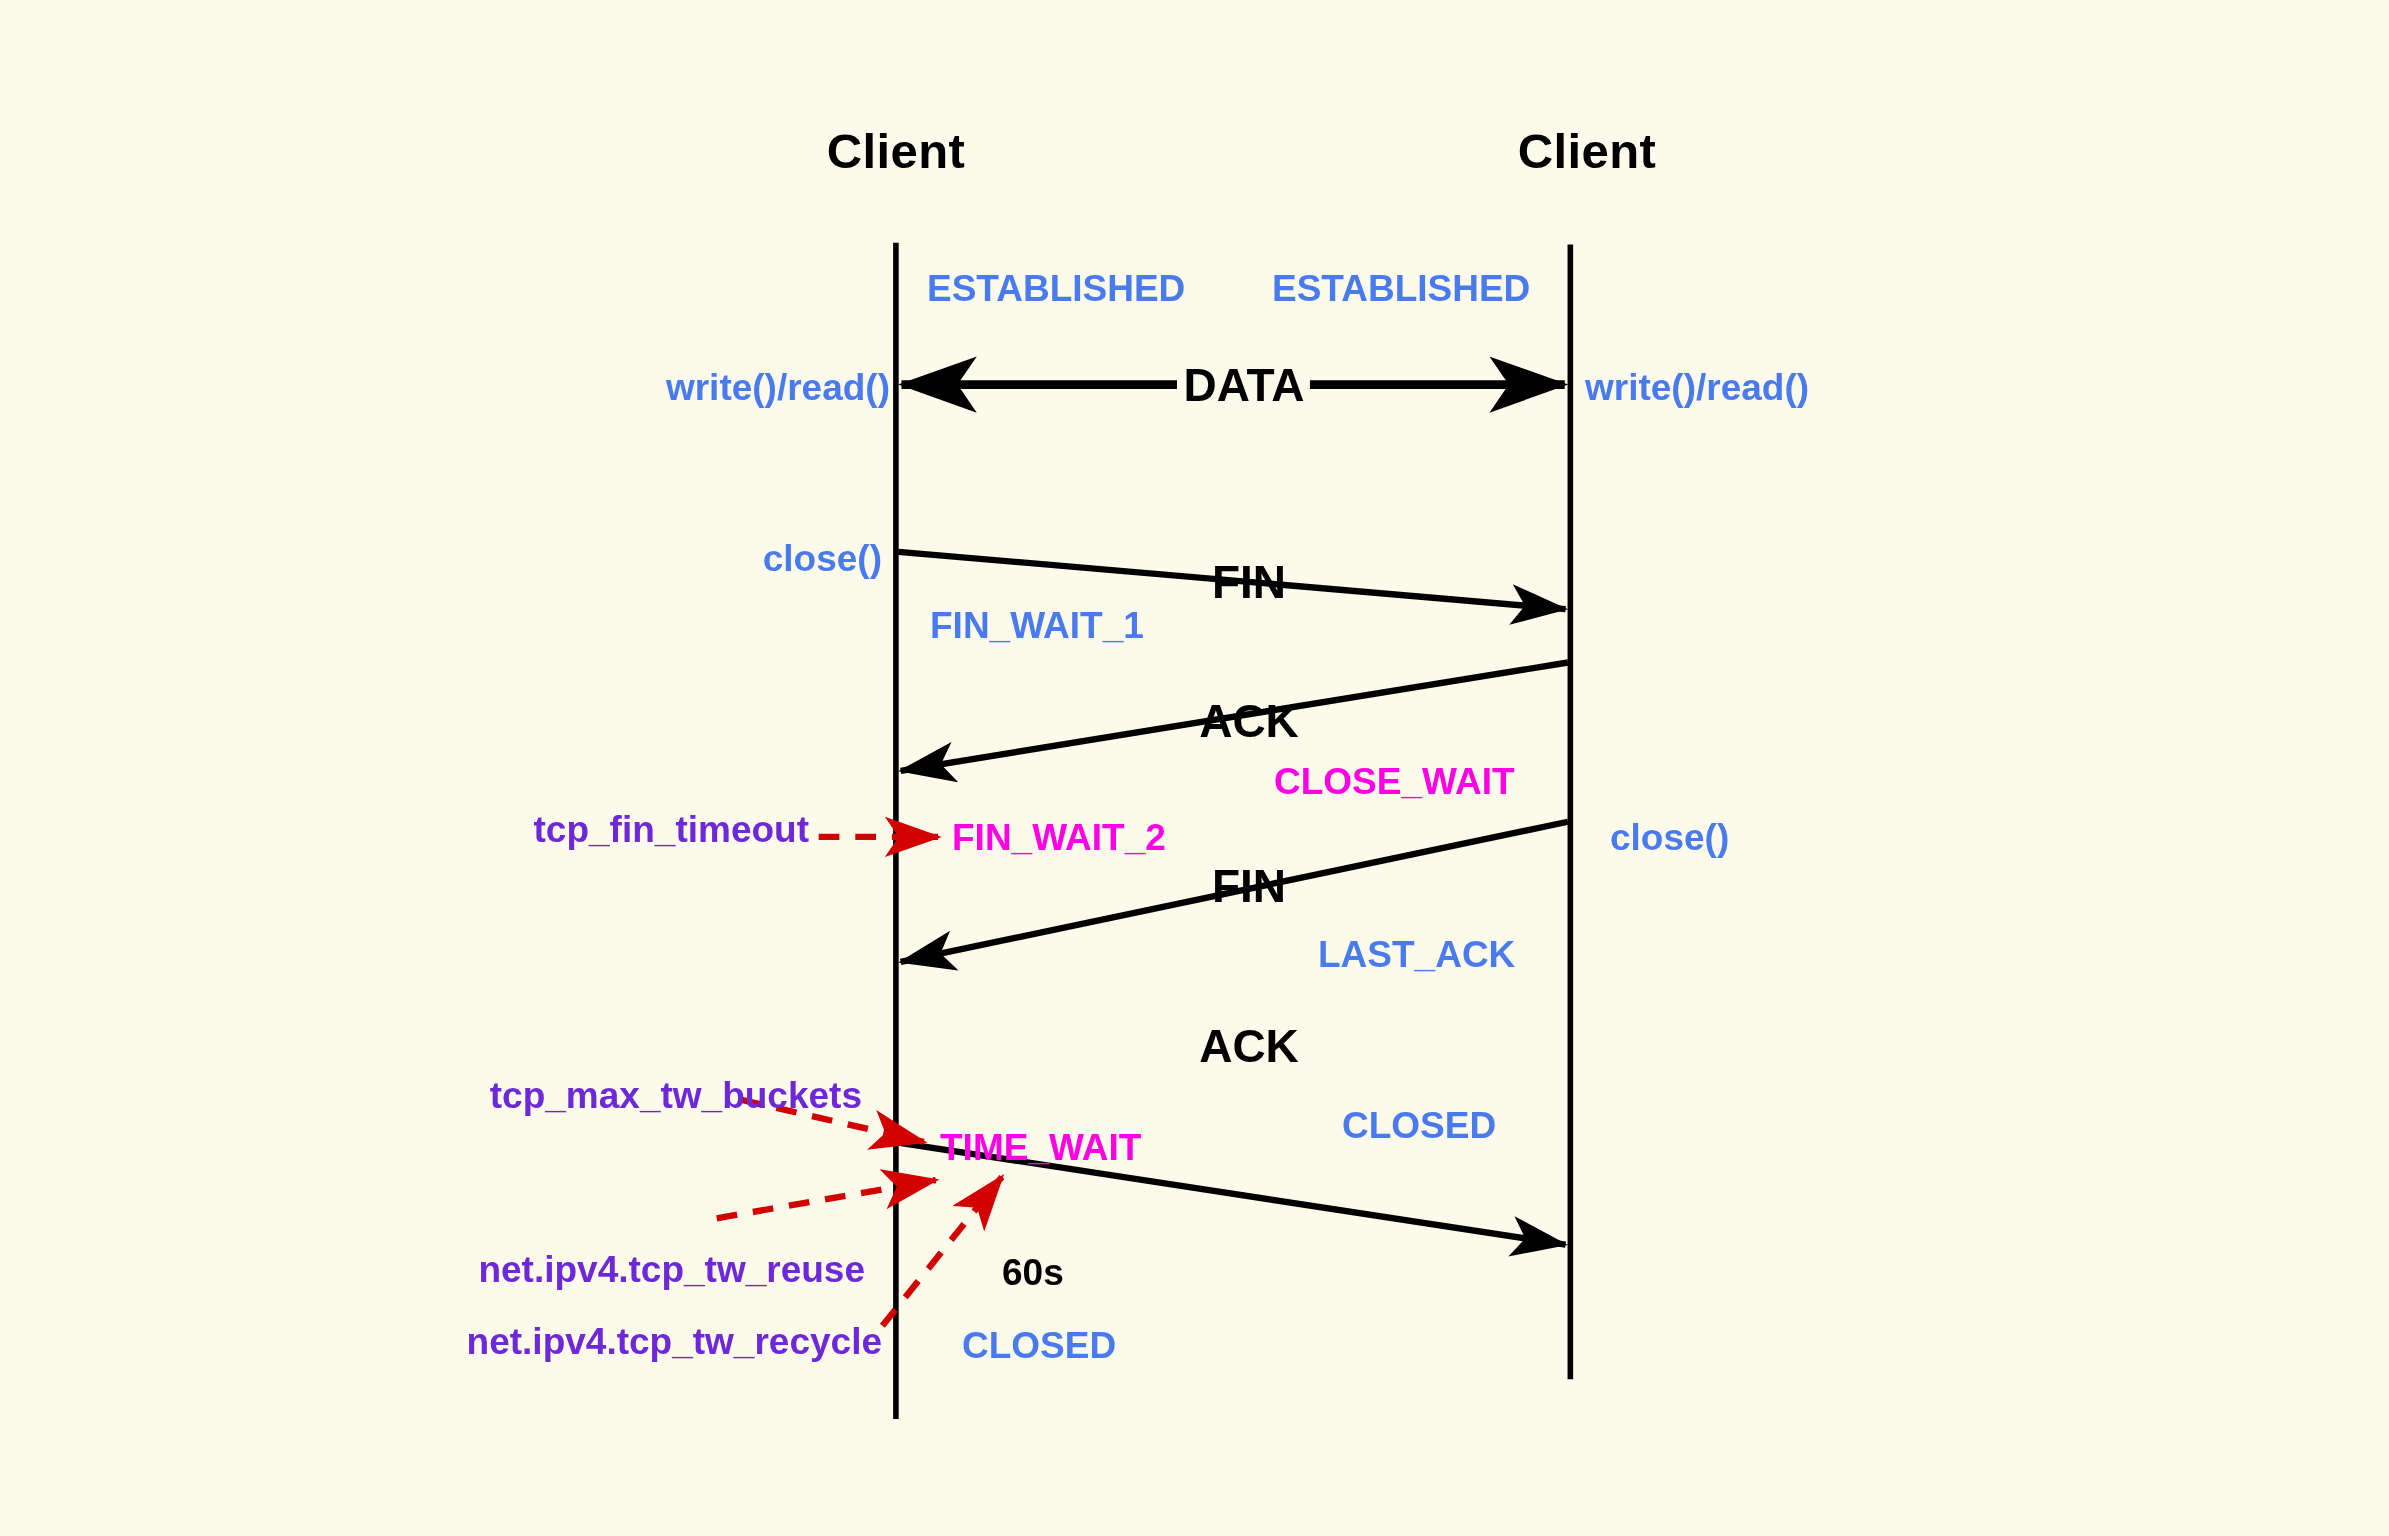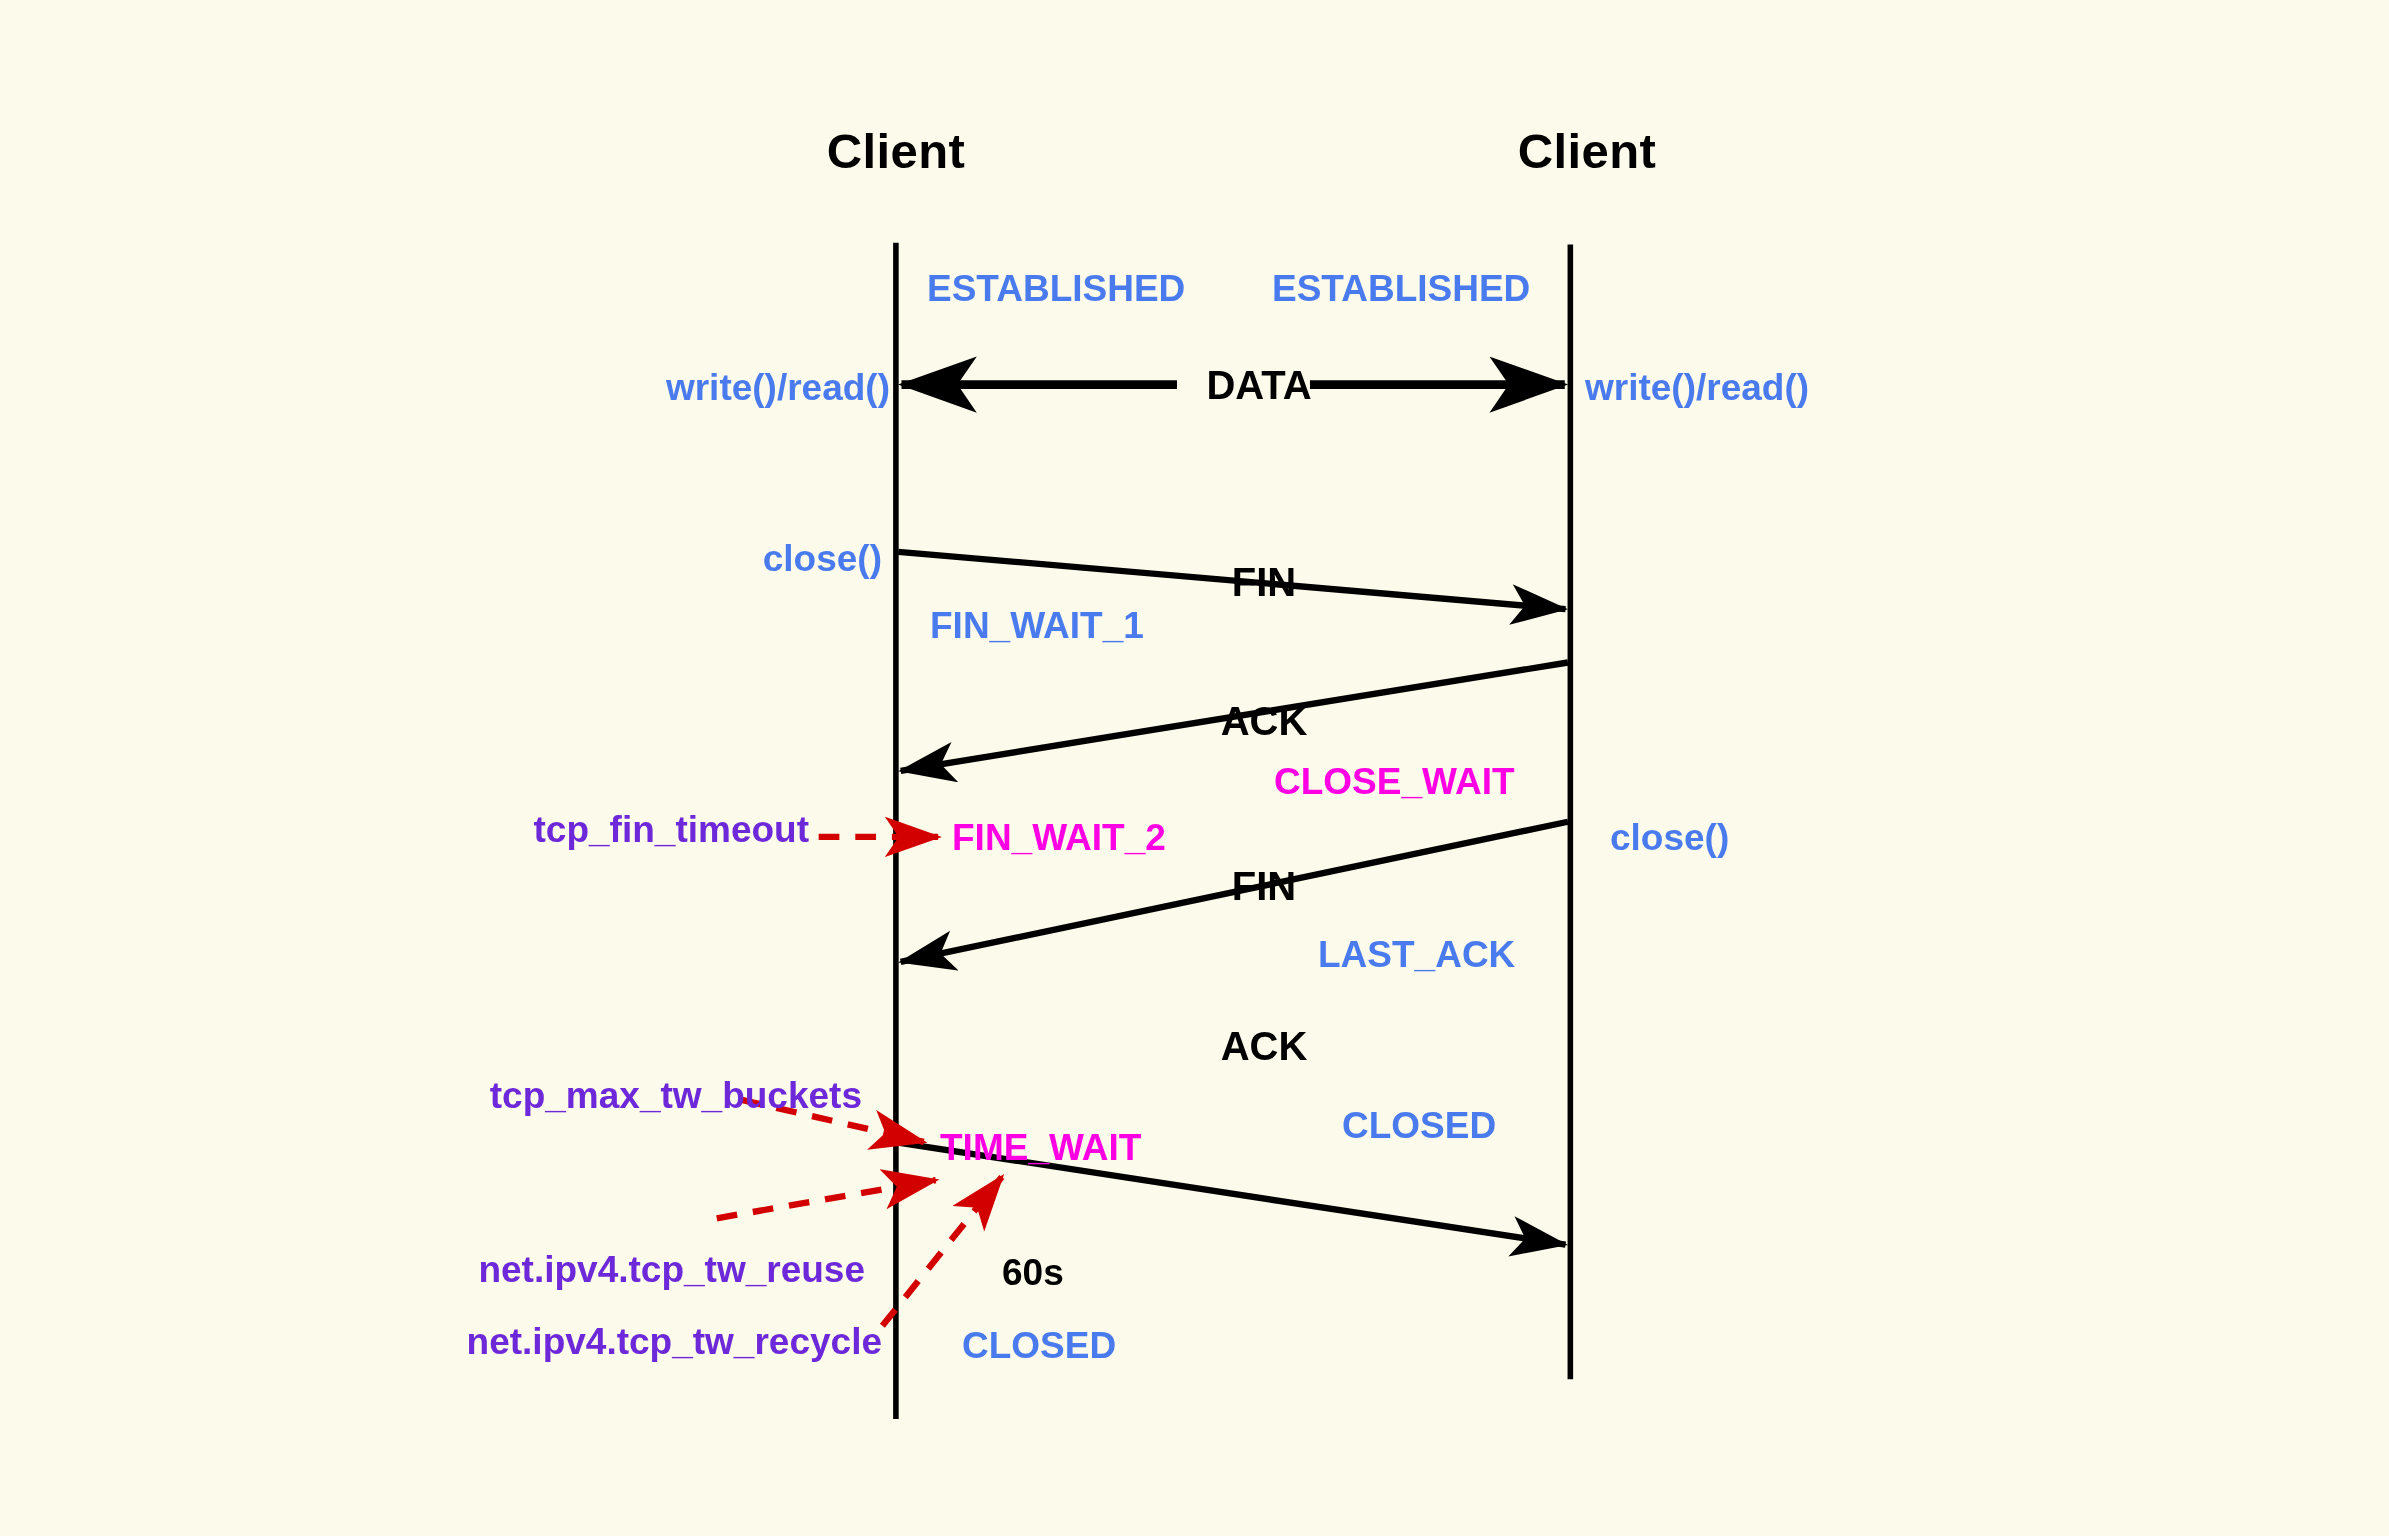--- a/index.html
+++ b/index.html
@@ -42,23 +42,22 @@
   }
   .state-magenta {
     font-size: 37px;
     color: #ff00e4;
   }
   .api-blue {
     font-size: 37px;
     color: #4a7bee;
   }
   .msg-black {
-    font-size: 40px;
+    font-size: 46px;
     color: #000000;
-    margin-left: 15px;
   }
   .sysctl-red {
     font-size: 37px;
     color: #6d28d9;
     margin-top: 16px;
   }
   .timer-black {
     font-size: 37px;
     color: #000000;
   }

